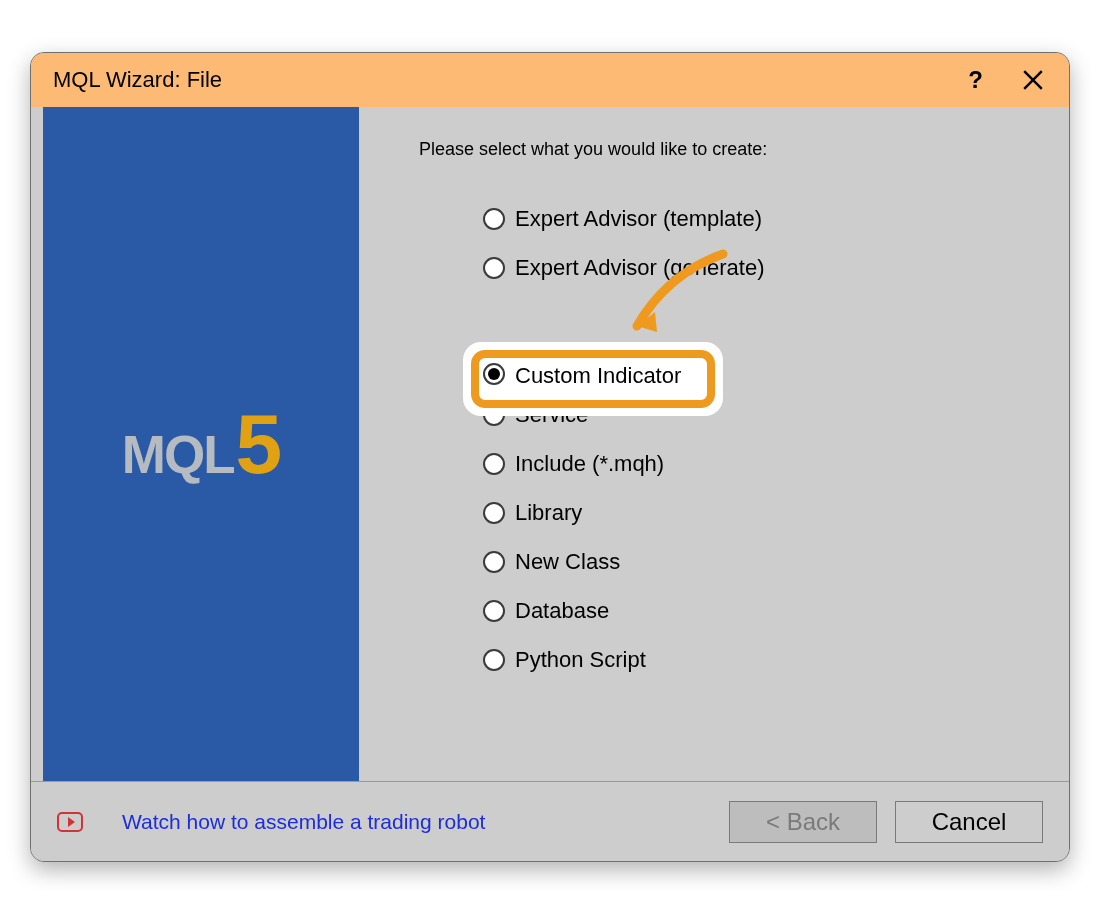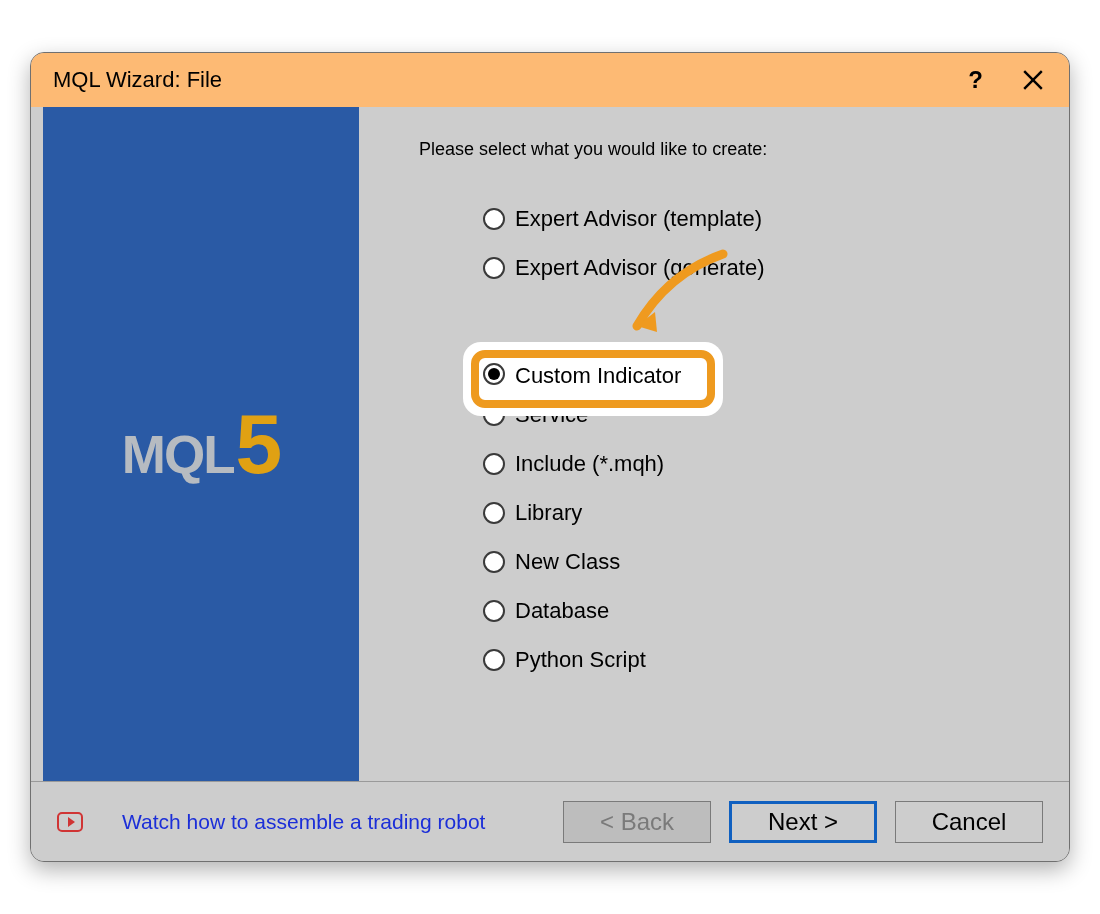--- a/index.html
+++ b/index.html
@@ -310,18 +310,17 @@
     <polygon points="26,78 44,64 46,84" fill="#ef9a1f"></polygon>
   </svg>
 
   <div class="bottombar">
     <div class="link-row">
       <span class="play-icon"></span>
       <span class="link-text">Watch how to assemble a trading robot</span>
     </div>
     <div class="btn-row">
       <div class="btn disabled">&lt; Back</div>
-      <div class="btn primary">Next &gt;</div>
       <div class="btn">Cancel</div>
     </div>
   </div>
 
 </div>
 
 </body></html>

